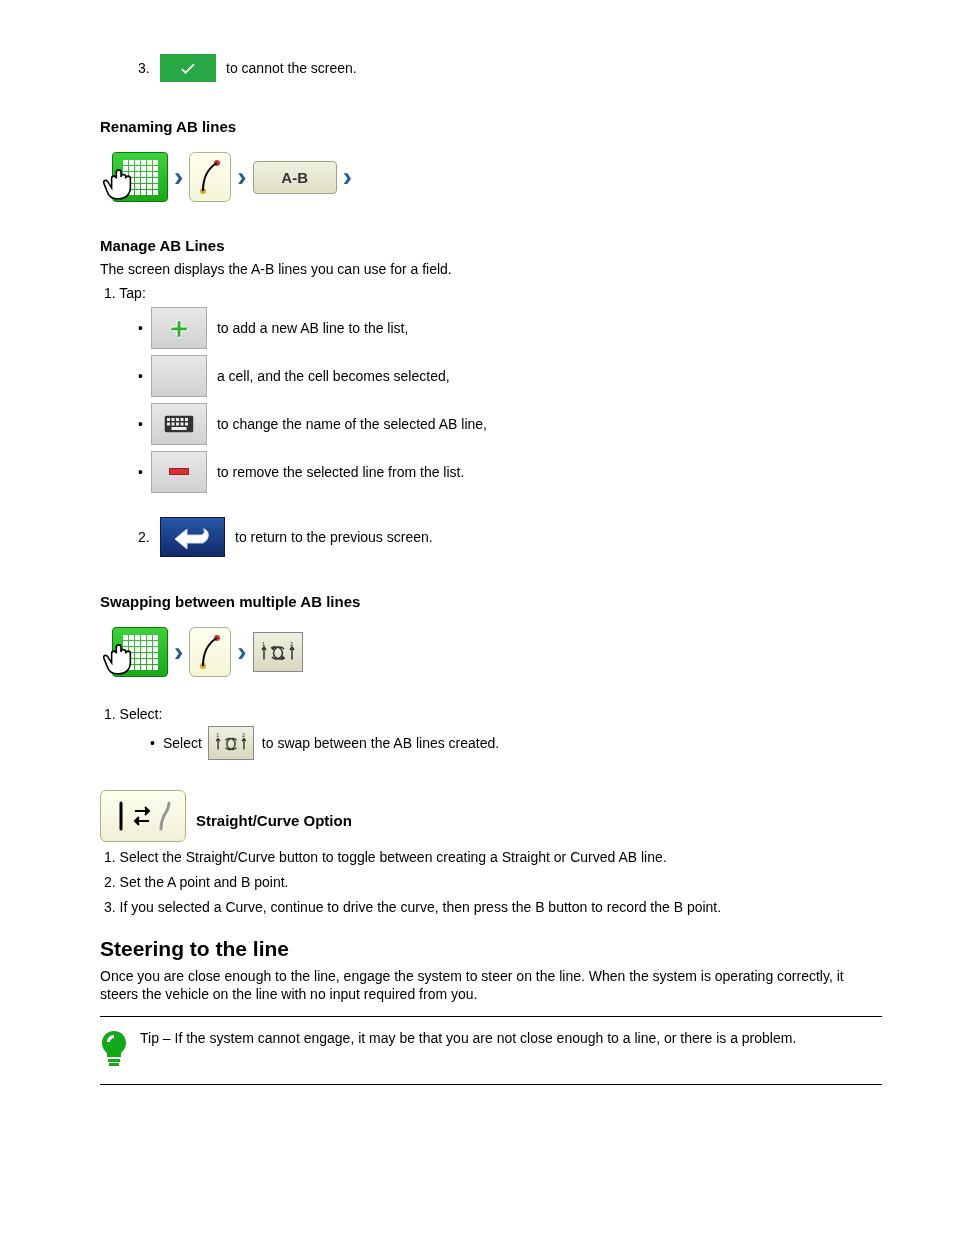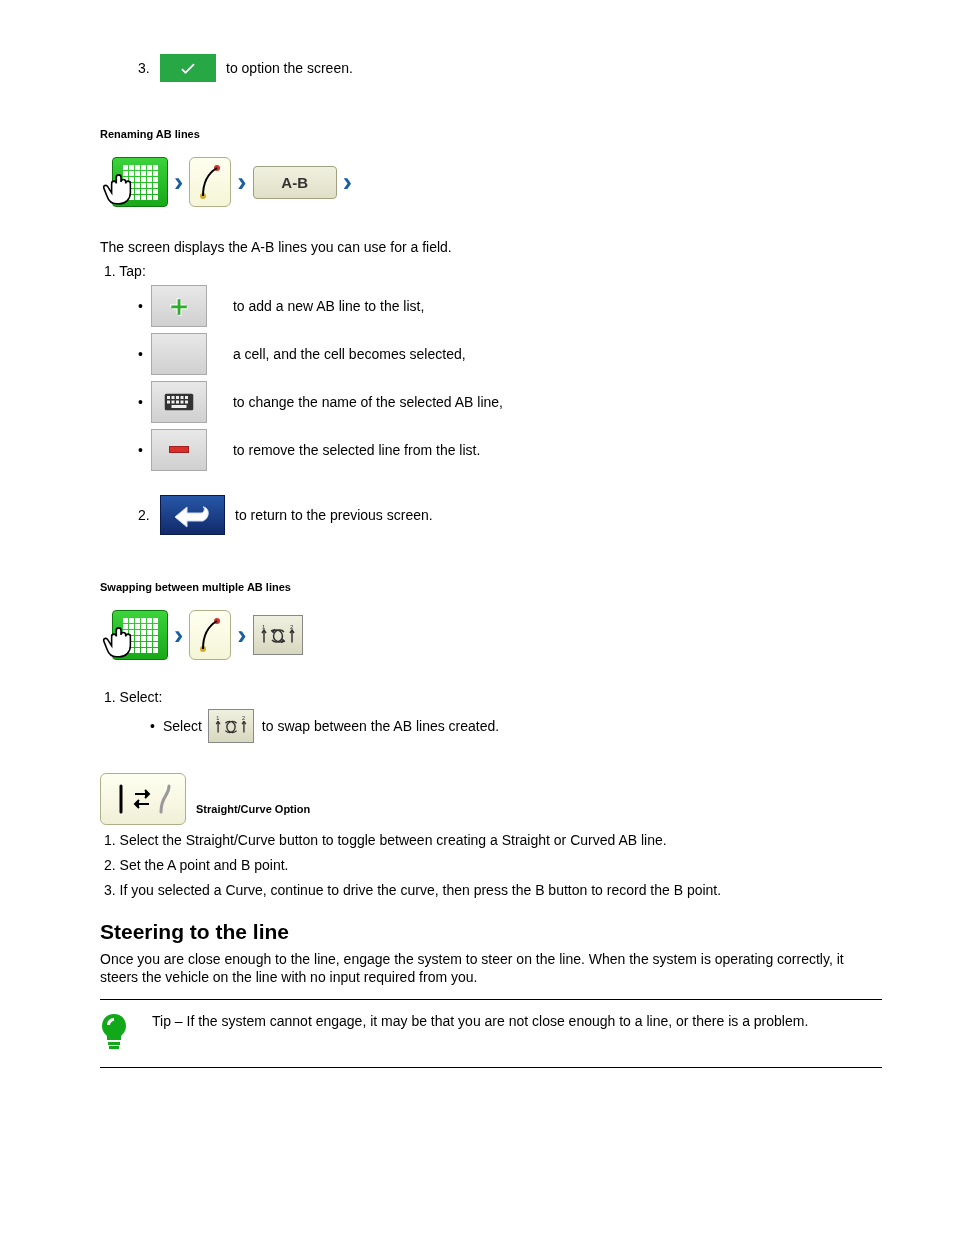--- a/index.html
+++ b/index.html
@@ -150,52 +150,52 @@
     background: linear-gradient(#fffff0, #f0f0d8);
     border: 1px solid #b0b088;
     border-radius: 6px;
     display: inline-flex;
     align-items: center;
     justify-content: center;
   }
 
   .section-title {
     font-weight: bold;
-    font-size: 11px;
-    margin-top: 20px;
+    font-size: 15px;
+    margin-top: 10px;
   }
 
   .steering-head {
     font-weight: bold;
     font-size: 21px;
   }
   hr.sep {
     border: none;
     border-top: 1px solid #000;
     margin: 12px 0;
   }
   .tip-row {
     display: flex;
     align-items: flex-start;
-    gap: 24px;
+    gap: 12px;
   }
   .bulb-icon { flex-shrink: 0; }
 
   .num {
     display: inline-block;
     width: 16px;
     margin-right: 6px;
   }
   .bullet::before{
     content:"•";
     margin-right:8px;
   }
   .list-set { margin-left: 38px; }
   .list-set .line { margin: 6px 0; }
-  .list-set .txt { margin-left: 26px; }
+  .list-set .txt { margin-left: 10px; }
 
   .path-row {
     display: flex;
     align-items: center;
     position: relative;
     margin-left: 12px;
     height: 72px;
   }
   .path-row .btn-green-grid { position: relative; }
   .path-row .hand-wrap { position: absolute; left: -16px; bottom: -6px; }
@@ -207,21 +207,21 @@
 
 <div class="page">
 
   <div class="line indent1">
     <span class="num">3.</span>
     <span class="btn btn-green-check">
       <svg viewBox="0 0 24 24">
           <path fill="#fff" d="M9 16.2l-3.5-3.5L4 14.2l5 5 11-11-1.5-1.5z"></path>
         </svg>
     </span>
-    <span class="txt-after-btn">to option the screen.</span>
+    <span class="txt-after-btn">to cannot the screen.</span>
   </div>
 
   <div class="spacer-lg"></div>
 
   <div class="section-title">Renaming AB lines</div>
   <div class="spacer-sm"></div>
 
   <div class="path-row">
     <div style="position:relative;">
       <span class="btn btn-green-grid">
@@ -280,20 +280,21 @@
         <path d="M6 34 Q 6 14 20 6" stroke="#000" stroke-width="2" fill="none"></path>
       </svg>
     </span>
     <span class="chevron">›</span>
     <span class="btn btn-ab">A-B</span>
     <span class="chevron">›</span>
   </div>
 
   <div class="spacer-md"></div>
 
+  <div class="section-title" style="font-weight:bold;">Manage AB Lines</div>
   <div class="para">The screen displays the A-B lines you can use for a field.</div>
 
   <div class="line" style="margin-left:4px;">
       <span>1. Tap:</span>
     </div>
 
   <div class="list-set">
     <div class="line">
       <span class="bullet"></span>
       <span class="btn btn-gray">

